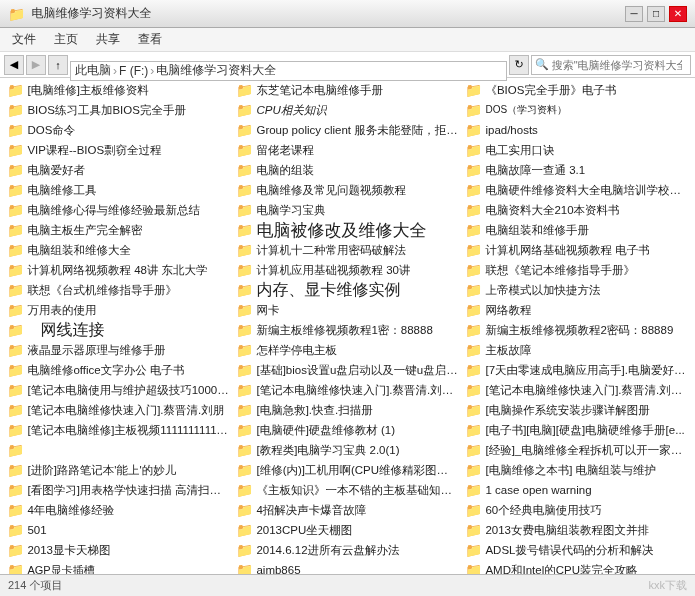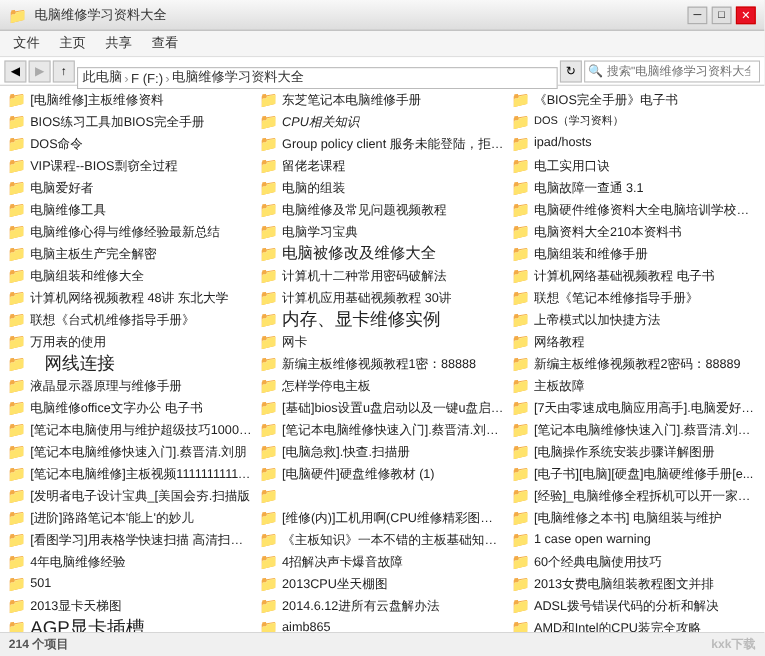--- a/index.html
+++ b/index.html
@@ -137,21 +137,21 @@
       <div style="display: flex; align-items: center; padding: 2px 3px; cursor: pointer; font-size: 11.5px; color: rgb(34, 34, 34); min-height: 20px; overflow: hidden;">
         <span style="margin-right: 3px; flex-shrink: 0; font-size: 14px; line-height: 1;">📁</span>
         <span style="overflow: hidden; text-overflow: ellipsis; white-space: nowrap; font-size: 11.5px;">电脑资料大全210本资料书</span>
       </div>
       <div style="display: flex; align-items: center; padding: 2px 3px; cursor: pointer; font-size: 11.5px; color: rgb(34, 34, 34); min-height: 20px; overflow: hidden;">
         <span style="margin-right: 3px; flex-shrink: 0; font-size: 14px; line-height: 1;">📁</span>
         <span style="overflow: hidden; text-overflow: ellipsis; white-space: nowrap; font-size: 11.5px;">电脑主板生产完全解密</span>
       </div>
       <div style="display: flex; align-items: center; padding: 2px 3px; cursor: pointer; font-size: 11.5px; color: rgb(34, 34, 34); min-height: 20px; overflow: hidden;">
         <span style="margin-right: 3px; flex-shrink: 0; font-size: 14px; line-height: 1;">📁</span>
-        <span style="overflow: hidden; text-overflow: ellipsis; white-space: nowrap; font-size: 14px;">电脑被修改及维修大全</span>
+        <span style="overflow: hidden; text-overflow: ellipsis; white-space: nowrap; font-size: 17px;">电脑被修改及维修大全</span>
       </div>
       <div style="display: flex; align-items: center; padding: 2px 3px; cursor: pointer; font-size: 11.5px; color: rgb(34, 34, 34); min-height: 20px; overflow: hidden;">
         <span style="margin-right: 3px; flex-shrink: 0; font-size: 14px; line-height: 1;">📁</span>
         <span style="overflow: hidden; text-overflow: ellipsis; white-space: nowrap; font-size: 11.5px;">电脑组装和维修手册</span>
       </div>
       <div style="display: flex; align-items: center; padding: 2px 3px; cursor: pointer; font-size: 11.5px; color: rgb(34, 34, 34); min-height: 20px; overflow: hidden;">
         <span style="margin-right: 3px; flex-shrink: 0; font-size: 14px; line-height: 1;">📁</span>
         <span style="overflow: hidden; text-overflow: ellipsis; white-space: nowrap; font-size: 11.5px;">电脑组装和维修大全</span>
       </div>
       <div style="display: flex; align-items: center; padding: 2px 3px; cursor: pointer; font-size: 11.5px; color: rgb(34, 34, 34); min-height: 20px; overflow: hidden;">
@@ -265,24 +265,24 @@
       <div style="display: flex; align-items: center; padding: 2px 3px; cursor: pointer; font-size: 11.5px; color: rgb(34, 34, 34); min-height: 20px; overflow: hidden;">
         <span style="margin-right: 3px; flex-shrink: 0; font-size: 14px; line-height: 1;">📁</span>
         <span style="overflow: hidden; text-overflow: ellipsis; white-space: nowrap; font-size: 11.5px;">[电脑硬件]硬盘维修教材 (1)</span>
       </div>
       <div style="display: flex; align-items: center; padding: 2px 3px; cursor: pointer; font-size: 11.5px; color: rgb(34, 34, 34); min-height: 20px; overflow: hidden;">
         <span style="margin-right: 3px; flex-shrink: 0; font-size: 14px; line-height: 1;">📁</span>
         <span style="overflow: hidden; text-overflow: ellipsis; white-space: nowrap; font-size: 11.5px;">[电子书][电脑][硬盘]电脑硬维修手册[e...</span>
       </div>
       <div style="display: flex; align-items: center; padding: 2px 3px; cursor: pointer; font-size: 11.5px; color: rgb(34, 34, 34); min-height: 20px; overflow: hidden;">
         <span style="margin-right: 3px; flex-shrink: 0; font-size: 14px; line-height: 1;">📁</span>
-        <span style="overflow: hidden; text-overflow: ellipsis; white-space: nowrap; font-size: 11.5px;">[发明者电子设计宝典_[美国会夯.扫描版</span>
-      </div>
-      <div style="display: flex; align-items: center; padding: 2px 3px; cursor: pointer; font-size: 11.5px; color: rgb(34, 34, 34); min-height: 20px; overflow: hidden;">
-        <span style="margin-right: 3px; flex-shrink: 0; font-size: 14px; line-height: 1;">📁</span>
+      </div>
+      <div style="display: flex; align-items: center; padding: 2px 3px; cursor: pointer; font-size: 11.5px; color: rgb(34, 34, 34); min-height: 20px; overflow: hidden;">
+        <span style="margin-right: 3px; flex-shrink: 0; font-size: 14px; line-height: 1;">📁</span>
+        <span style="overflow: hidden; text-overflow: ellipsis; white-space: nowrap; font-size: 11.5px;">[教程类]电脑学习宝典 2.0(1)</span>
       </div>
       <div style="display: flex; align-items: center; padding: 2px 3px; cursor: pointer; font-size: 11.5px; color: rgb(34, 34, 34); min-height: 20px; overflow: hidden;">
         <span style="margin-right: 3px; flex-shrink: 0; font-size: 14px; line-height: 1;">📁</span>
         <span style="overflow: hidden; text-overflow: ellipsis; white-space: nowrap; font-size: 11.5px;">[经验]_电脑维修全程拆机可以开一家自己...</span>
       </div>
       <div style="display: flex; align-items: center; padding: 2px 3px; cursor: pointer; font-size: 11.5px; color: rgb(34, 34, 34); min-height: 20px; overflow: hidden;">
         <span style="margin-right: 3px; flex-shrink: 0; font-size: 14px; line-height: 1;">📁</span>
         <span style="overflow: hidden; text-overflow: ellipsis; white-space: nowrap; font-size: 11.5px;">[进阶]路路笔记本'能上'的妙儿</span>
       </div>
       <div style="display: flex; align-items: center; padding: 2px 3px; cursor: pointer; font-size: 11.5px; color: rgb(34, 34, 34); min-height: 20px; overflow: hidden;">
@@ -336,30 +336,30 @@
       <div style="display: flex; align-items: center; padding: 2px 3px; cursor: pointer; font-size: 11.5px; color: rgb(34, 34, 34); min-height: 20px; overflow: hidden;">
         <span style="margin-right: 3px; flex-shrink: 0; font-size: 14px; line-height: 1;">📁</span>
         <span style="overflow: hidden; text-overflow: ellipsis; white-space: nowrap; font-size: 11.5px;">2014.6.12进所有云盘解办法</span>
       </div>
       <div style="display: flex; align-items: center; padding: 2px 3px; cursor: pointer; font-size: 11.5px; color: rgb(34, 34, 34); min-height: 20px; overflow: hidden;">
         <span style="margin-right: 3px; flex-shrink: 0; font-size: 14px; line-height: 1;">📁</span>
         <span style="overflow: hidden; text-overflow: ellipsis; white-space: nowrap; font-size: 11.5px;">ADSL拨号错误代码的分析和解决</span>
       </div>
       <div style="display: flex; align-items: center; padding: 2px 3px; cursor: pointer; font-size: 11.5px; color: rgb(34, 34, 34); min-height: 20px; overflow: hidden;">
         <span style="margin-right: 3px; flex-shrink: 0; font-size: 14px; line-height: 1;">📁</span>
-        <span style="overflow: hidden; text-overflow: ellipsis; white-space: nowrap; font-size: 17px;">AGP显卡插槽</span>
+        <span style="overflow: hidden; text-overflow: ellipsis; white-space: nowrap; font-size: 11px;">AGP显卡插槽</span>
       </div>
       <div style="display: flex; align-items: center; padding: 2px 3px; cursor: pointer; font-size: 11.5px; color: rgb(34, 34, 34); min-height: 20px; overflow: hidden;">
         <span style="margin-right: 3px; flex-shrink: 0; font-size: 14px; line-height: 1;">📁</span>
         <span style="overflow: hidden; text-overflow: ellipsis; white-space: nowrap; font-size: 11.5px;">aimb865</span>
       </div>
       <div style="display: flex; align-items: center; padding: 2px 3px; cursor: pointer; font-size: 11.5px; color: rgb(34, 34, 34); min-height: 20px; overflow: hidden;">
         <span style="margin-right: 3px; flex-shrink: 0; font-size: 14px; line-height: 1;">📁</span>
         <span style="overflow: hidden; text-overflow: ellipsis; white-space: nowrap; font-size: 11.5px;">AMD和Intel的CPU装完全攻略</span>
       </div>
     </div>
 
-  <div style="position:absolute;bottom:0;left:0;right:0;height:22px;background:#f0f0f0;border-top:1px solid #bbb;display:flex;align-items:center;padding:0 8px;font-size:11px;color:#555;justify-content:space-between;font-weight:bold;">
+  <div style="position:absolute;bottom:0;left:0;right:0;height:22px;background:#f0f0f0;border-top:1px solid #bbb;display:flex;align-items:center;padding:0 8px;font-size:11px;color:#555;justify-content:space-between;">
     <span>214 个项目</span>
     <span style="color:#bbb;font-size:11px;">kxk下载</span>
   </div>
 
 </div>
 
 </body></html>

